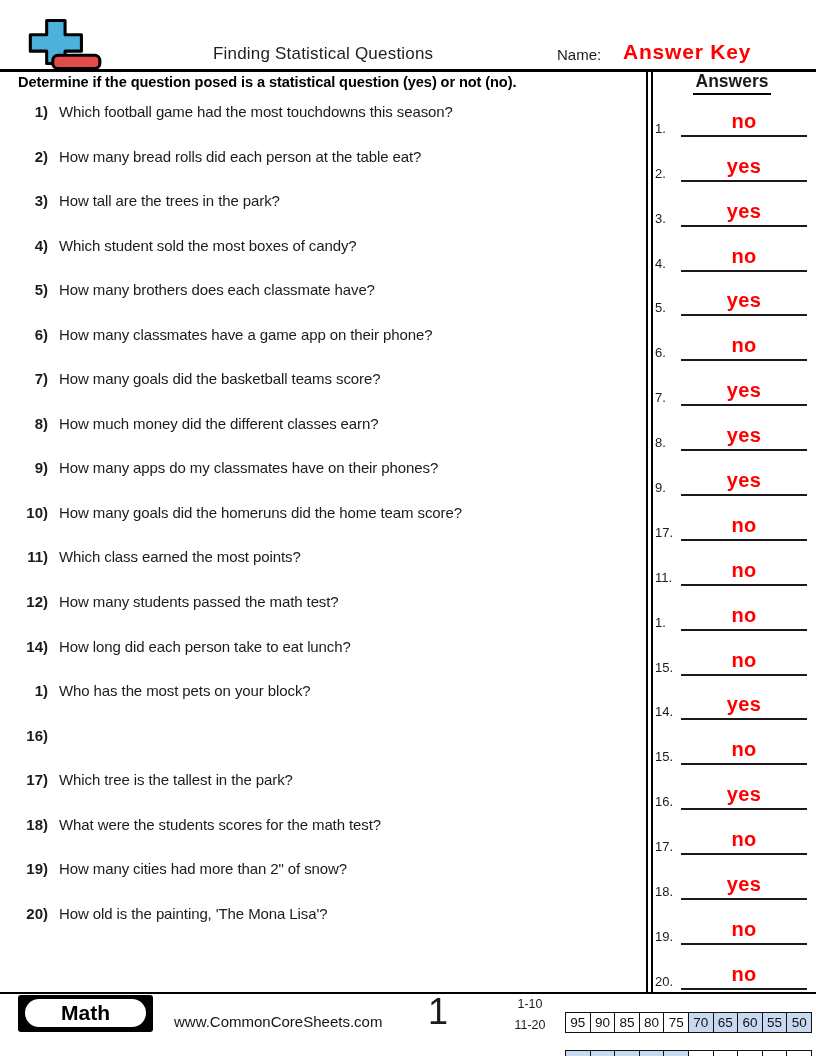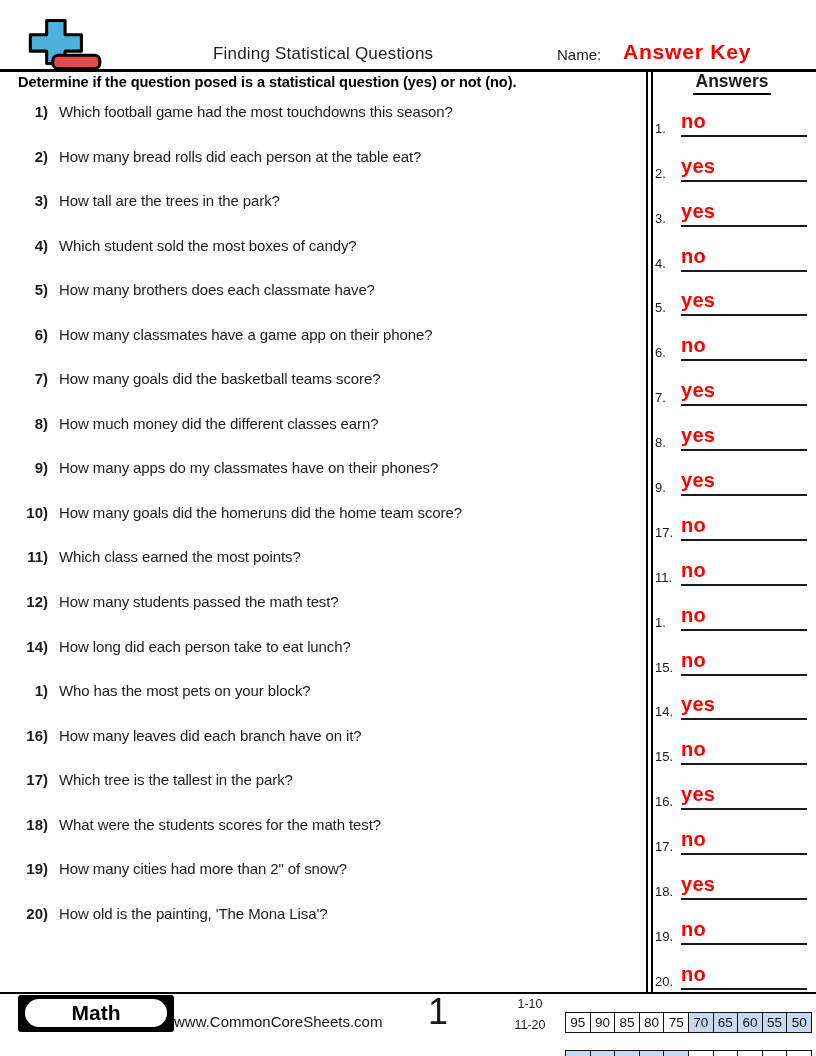--- a/index.html
+++ b/index.html
@@ -52,31 +52,31 @@
   .answers-heading span {
     display: inline-block; font-size: 17.5px; font-weight: bold;
     border-bottom: 2.5px solid #000; padding: 0 3px 1px;
   }
   .answers { position: absolute; left: 650px; top: 95px; width: 162px; }
   .a-row { position: relative; height: 44.9px; }
   .a-num { position: absolute; left: 5px; bottom: 4px; font-size: 13px; color: #1b1b1b; }
   .a-line {
     position: absolute; left: 31px; right: 5px; bottom: 3px; height: 34px;
     border-bottom: 2px solid #1a1a1a;
-    display: flex; justify-content: flex-start; align-items: flex-end;
+    display: flex; justify-content: center; align-items: flex-end;
   }
   .a-value {
     color: var(--answer-red, #ff0000); font-weight: bold; font-size: 20px;
     line-height: 1; padding-bottom: 4px; letter-spacing: 0.3px;
   }
 
   
   .footer-rule { position: absolute; left: 0; top: 992px; width: 816px; height: 2px; background: #000; }
   .subject-badge {
-    position: absolute; left: 18px; top: 995px; width: 156px; height: 37px;
+    position: absolute; left: 18px; top: 995px; width: 135px; height: 37px;
     background: #000; border-radius: 3px;
   }
   .subject-badge .pill {
     position: absolute; left: 7px; right: 7px; top: 4px; bottom: 5px;
     background: #fff; border-radius: 16px;
     display: flex; align-items: center; justify-content: center;
     font-size: 21px; font-weight: bold; color: #000;
   }
   .website { position: absolute; left: 174px; top: 1013px; font-size: 15px; color: #151515; }
   .page-number { position: absolute; left: 428px; top: 991px; font-size: 36px; color: #1b1b1b; }
@@ -182,21 +182,20 @@
         <span class="q-text">How long did each person take to eat lunch?</span>
       </div>
 
       <div class="q-row">
         <span class="q-num">1)</span>
         <span class="q-text">Who has the most pets on your block?</span>
       </div>
 
       <div class="q-row">
         <span class="q-num">16)</span>
-        <span class="q-text">How many leaves did each branch have on it?</span>
       </div>
 
       <div class="q-row">
         <span class="q-num">17)</span>
         <span class="q-text">Which tree is the tallest in the park?</span>
       </div>
 
       <div class="q-row">
         <span class="q-num">18)</span>
         <span class="q-text">What were the students scores for the math test?</span>

